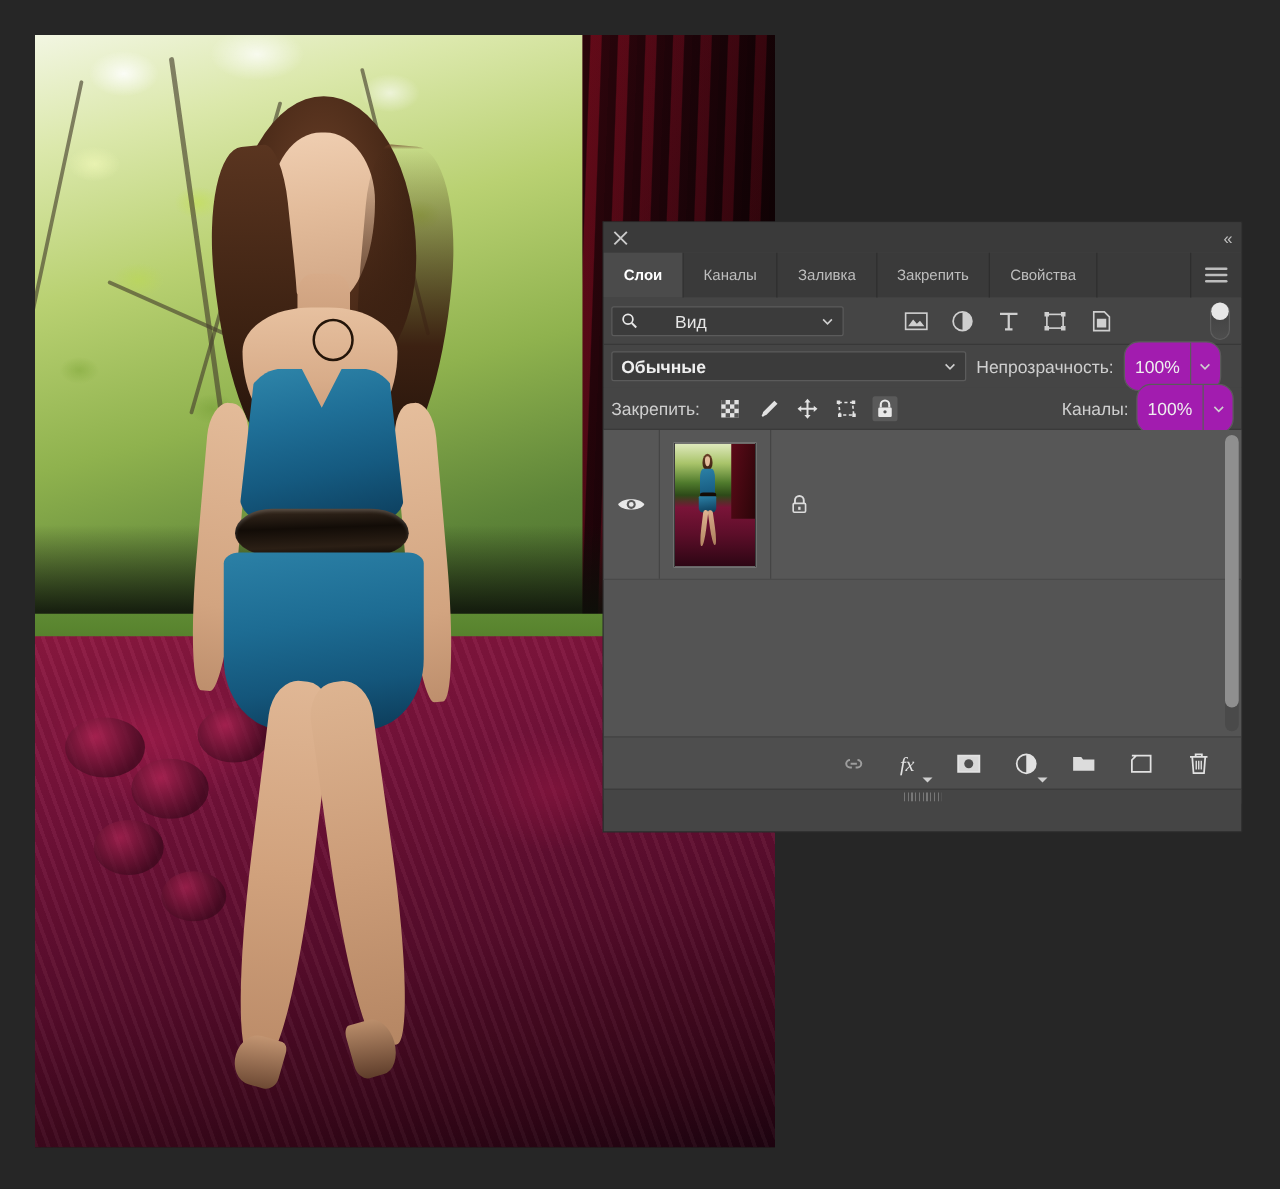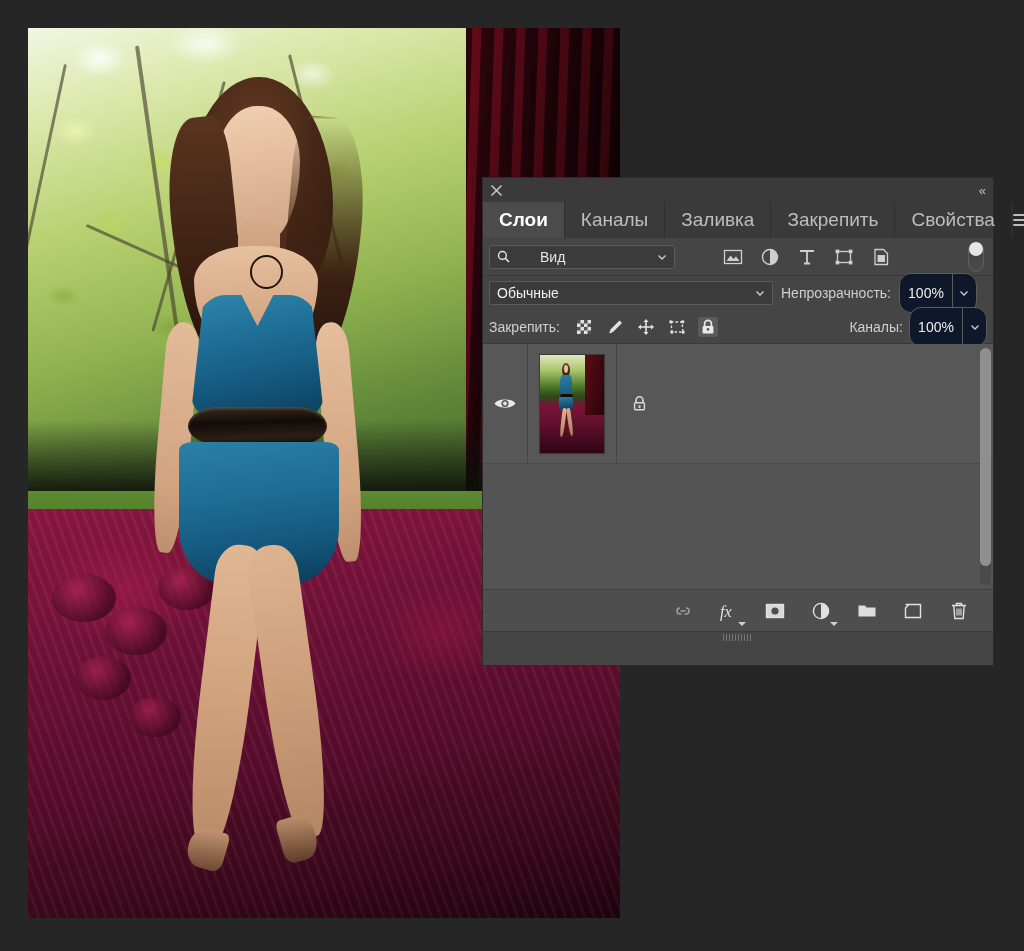--- a/index.html
+++ b/index.html
@@ -171,21 +171,21 @@
     display: flex; align-items: center; justify-content: space-between;
     padding: 0 8px 0 7px;
   }
   .tb-close { width: 13px; height: 13px; cursor: pointer; }
   .tb-close svg { display: block; }
   .tb-collapse { color: #c0c0c0; font-size: 13px; letter-spacing: -1px; cursor: pointer; }
 
   .tabs { display: flex; height: 36px; background: #3a3a3a; }
   .tab {
     display: flex; align-items: center; padding: 0 16px;
-    font-size: 19px; color: #bdbdbd; cursor: pointer;
+    font-size: 12px; color: #bdbdbd; cursor: pointer;
     border-right: 1px solid #2e2e2e;
   }
   .tab.active { background: #4b4b4b; color: #ffffff; font-weight: bold; }
   .tabs-spacer { flex: 1; border-right: 1px solid #2e2e2e; }
   .tab-menu {
     width: 40px; display: flex; align-items: center; justify-content: center;
     cursor: pointer;
   }
   .hamburger { width: 18px; }
   .hamburger span {
@@ -221,25 +221,25 @@
   .blend-row {
     height: 34px; display: flex; align-items: center; gap: 8px;
     padding: 0 6px; background: #454545;
   }
   .blend-select {
     flex: 1; height: 24px; max-width: 284px;
     background: #3b3b3b; border: 1px solid #5b5b5b; border-radius: 2px;
     display: flex; align-items: center; padding: 0 7px;
     color: #efefef; font-size: 14px; cursor: pointer;
   }
-  .blend-select .label { flex: 1; }
+  .blend-select .label { flex: 1; font-weight: bold; }
   .field-label { color: #cfcfcf; font-size: 14px; white-space: nowrap; }
   .num-field {
     display: flex; height: 40px; border: 1px solid #5b5b5b; border-radius: 12px;
-    background: #0f172a; overflow: hidden;
+    background: #a21caf; overflow: hidden;
   }
   .num-field .val {
     width: 52px; display: flex; align-items: center; justify-content: center;
     color: #efefef; font-size: 14px; cursor: text;
   }
   .num-field .drop {
     width: 24px; display: flex; align-items: center; justify-content: center;
     border-left: 1px solid #5b5b5b; cursor: pointer;
   }
 

